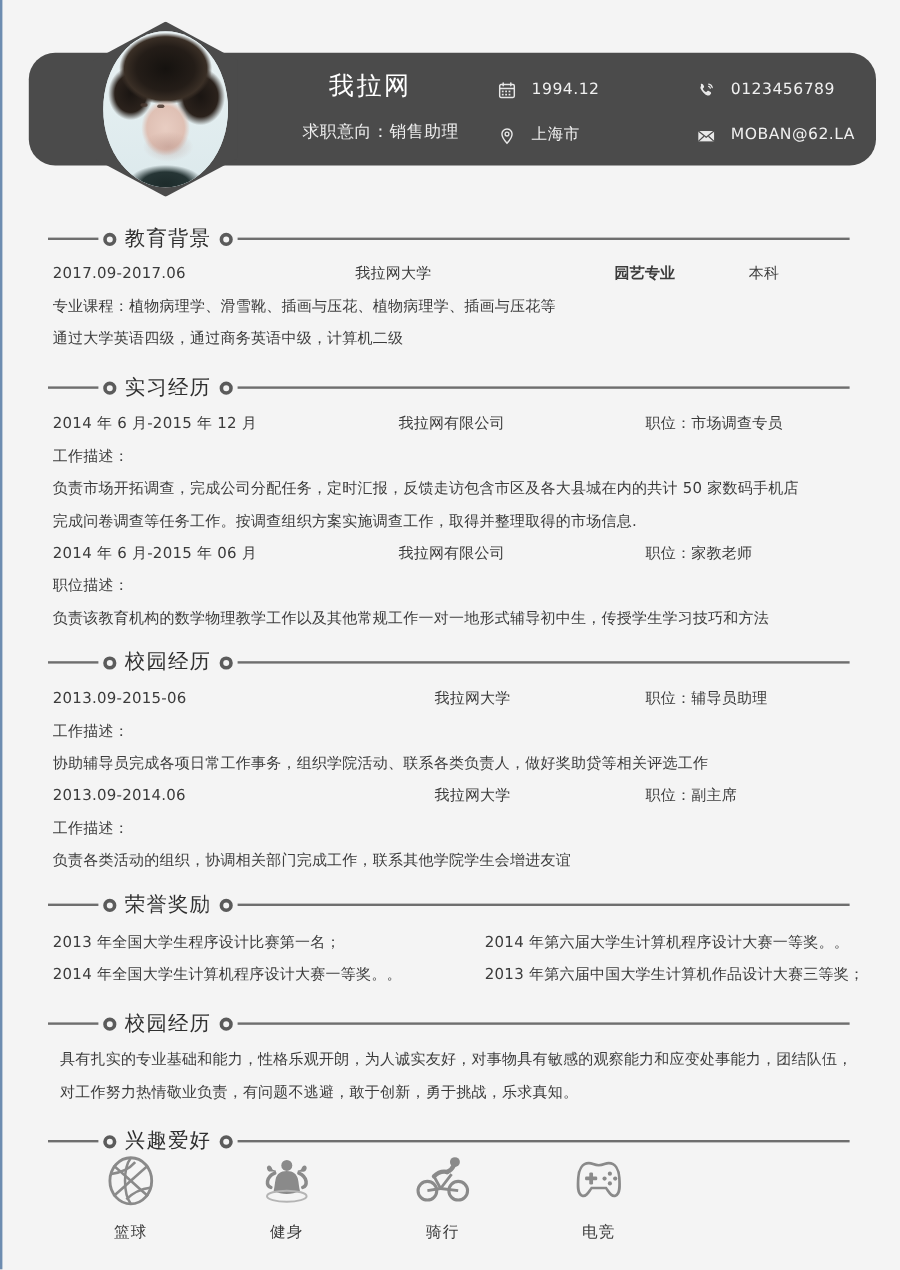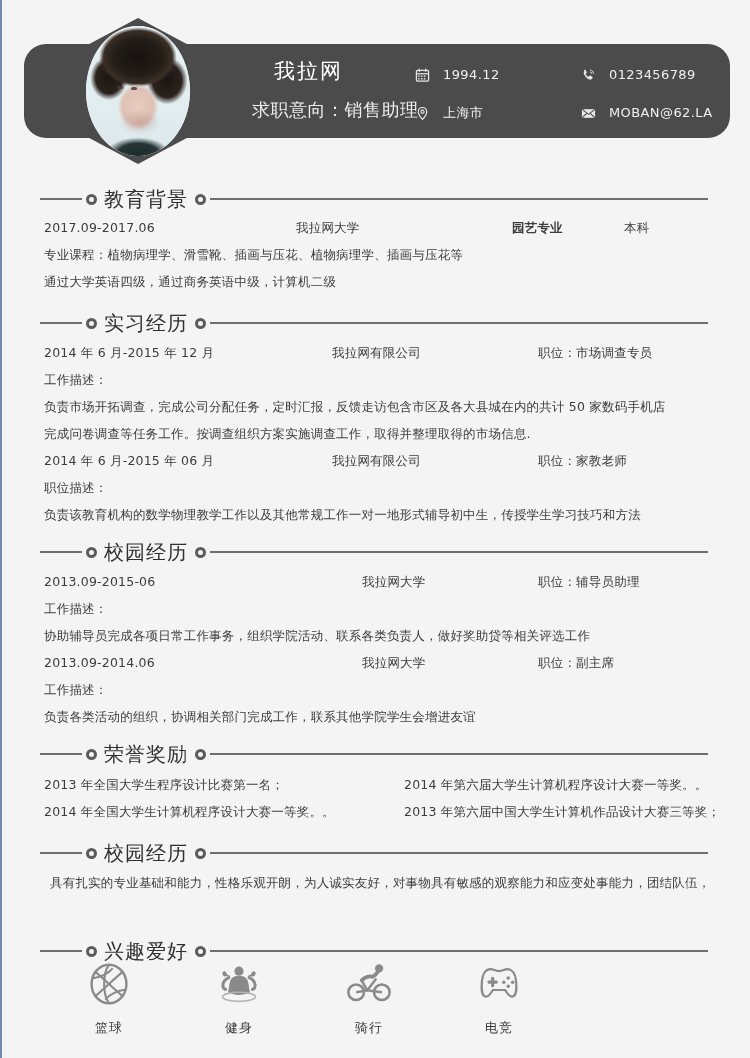--- a/index.html
+++ b/index.html
@@ -91,21 +91,21 @@
     top: 14px;
     font-size: 21px;
     color: #ffffff;
     letter-spacing: 2px;
     line-height: 26px;
   }
   .hdr-objective {
     position: absolute;
     left: 228px;
     top: 56px;
-    font-size: 18px;
+    font-size: 14px;
     color: #ededed;
     letter-spacing: 0.5px;
     line-height: 20px;
   }
   .hdr-field {
     position: absolute;
     display: flex;
     align-items: center;
     gap: 13px;
     color: #f0f0f0;
@@ -146,21 +146,21 @@
     width: 11px;
     height: 11px;
     border-radius: 50%;
     border: 3px solid #5b5b5b;
     background: #f4f4f4;
     box-sizing: border-box;
     flex: 0 0 11px;
     margin: 0 4px;
   }
   .sec-title {
-    font-size: 20px;
+    font-size: 17px;
     color: #2f2f2f;
     letter-spacing: 1px;
     padding: 0 3px;
     white-space: nowrap;
     line-height: 18px;
   }
   .sec-line-right {
     height: 2px;
     background: #6e6e6e;
     flex: 1 1 auto;
@@ -371,20 +371,21 @@
   </div>
 
   <div class="sec-head" style="top:843px">
     <span class="sec-line-left"></span>
     <span class="sec-dot"></span>
     <span class="sec-title">校园经历</span>
     <span class="sec-dot"></span>
     <span class="sec-line-right"></span>
   </div>
   <div class="row" style="top:874px;left:48px">具有扎实的专业基础和能力，性格乐观开朗，为人诚实友好，对事物具有敏感的观察能力和应变处事能力，团结队伍，</div>
+  <div class="row" style="top:901px;left:48px">对工作努力热情敬业负责，有问题不逃避，敢于创新，勇于挑战，乐求真知。</div>
 
   <div class="sec-head" style="top:941px">
     <span class="sec-line-left"></span>
     <span class="sec-dot"></span>
     <span class="sec-title">兴趣爱好</span>
     <span class="sec-dot"></span>
     <span class="sec-line-right"></span>
   </div>
 
   <div class="hobbies">

